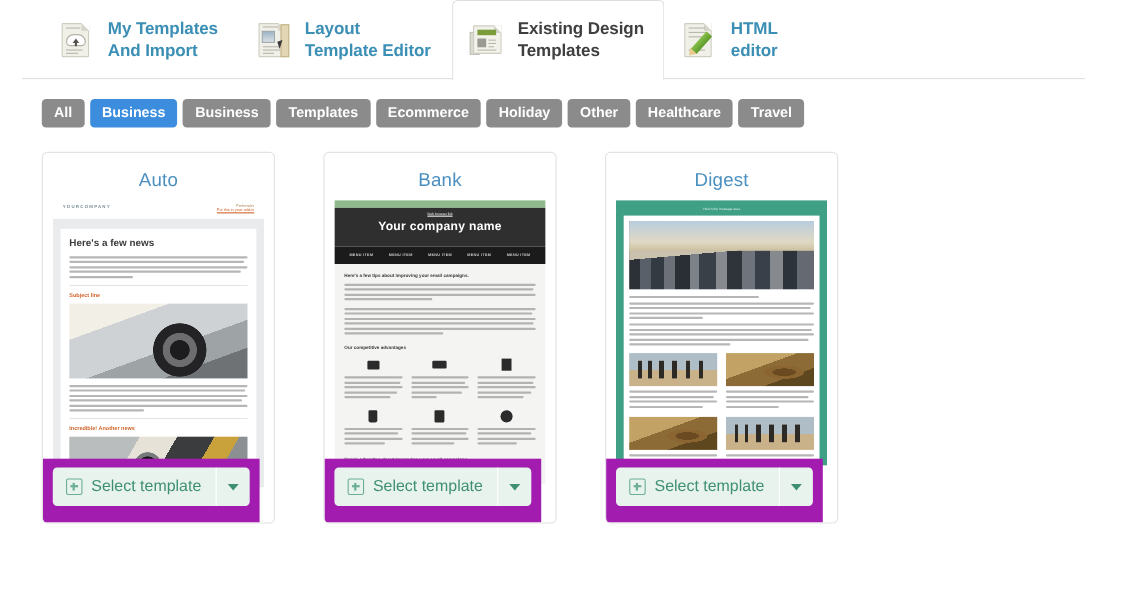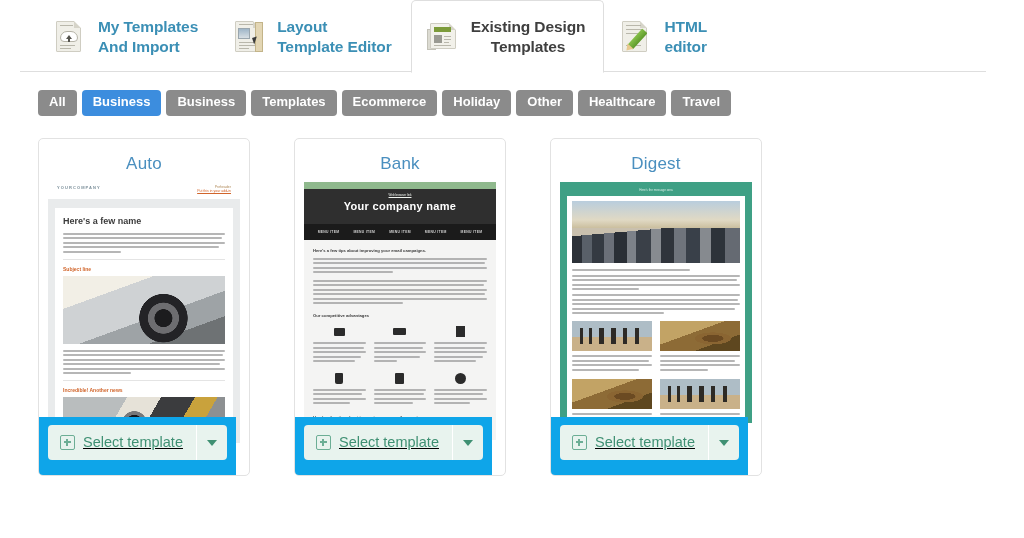--- a/index.html
+++ b/index.html
@@ -52,21 +52,21 @@
     z-index: 3;
   }
   .tab-label {
     font-size: 15.5px;
     font-weight: bold;
     line-height: 1.27;
     color: #3b8fb5;
     white-space: pre-line;
     letter-spacing: -0.1px;
   }
-  .tab.active .tab-label { color: #3f3f3f; text-align: center; }
+  .tab.active .tab-label { color: #3f3f3f; }
 
   
   .ticon {
     width: 34px; height: 34px;
     position: relative;
     flex: 0 0 34px;
   }
   .ticon .page {
     position: absolute; left: 3px; top: 1px;
     width: 25px; height: 31px;
@@ -305,26 +305,25 @@
     background:
       radial-gradient(ellipse at 66% 58%, #6b4a22 0 14%, #8a6532 14.5% 24%, transparent 24.5%),
       linear-gradient(160deg,#c2a365 0 40%, #8d6b36 40% 72%, #5e471f 72% 100%);
   }
 
   
   .card-foot {
     position: absolute;
     left: 0; right: 13px; bottom: 0;
     height: 58px;
-    background: #0ea5e9;
+    background: #a21caf;
     display: flex;
     align-items: center;
     justify-content: center;
     padding-bottom: 6px;
-    text-decoration: underline;
   }
   .selbtn {
     display: flex;
     align-items: stretch;
     border-radius: 4px;
     overflow: hidden;
     background: #e8f3ee;
     cursor: pointer;
   }
   .selbtn-main {
@@ -441,21 +440,21 @@
     <div class="preview">
       <div class="auto-top">
         <div class="auto-company">YOURCOMPANY</div>
         <div class="auto-pre">
           <div class="p1">Preheader</div>
           <div class="p2">Put this in your add-in</div>
         </div>
       </div>
       <div class="auto-body">
         <div class="auto-inner">
-          <div class="auto-h">Here's a few name</div>
+          <div class="auto-h">Here's a few news</div>
           <div>
             <div class="tl" style="width:100%"></div>
               <div class="tl" style="width:98%"></div>
             <div class="tl" style="width:100%"></div>
               <div class="tl" style="width:96%"></div>
             <div class="tl" style="width:36%"></div>
           </div>
           <div class="auto-rule"></div>
           <div class="auto-sub">Subject line</div>
           <div class="carimg"></div>

